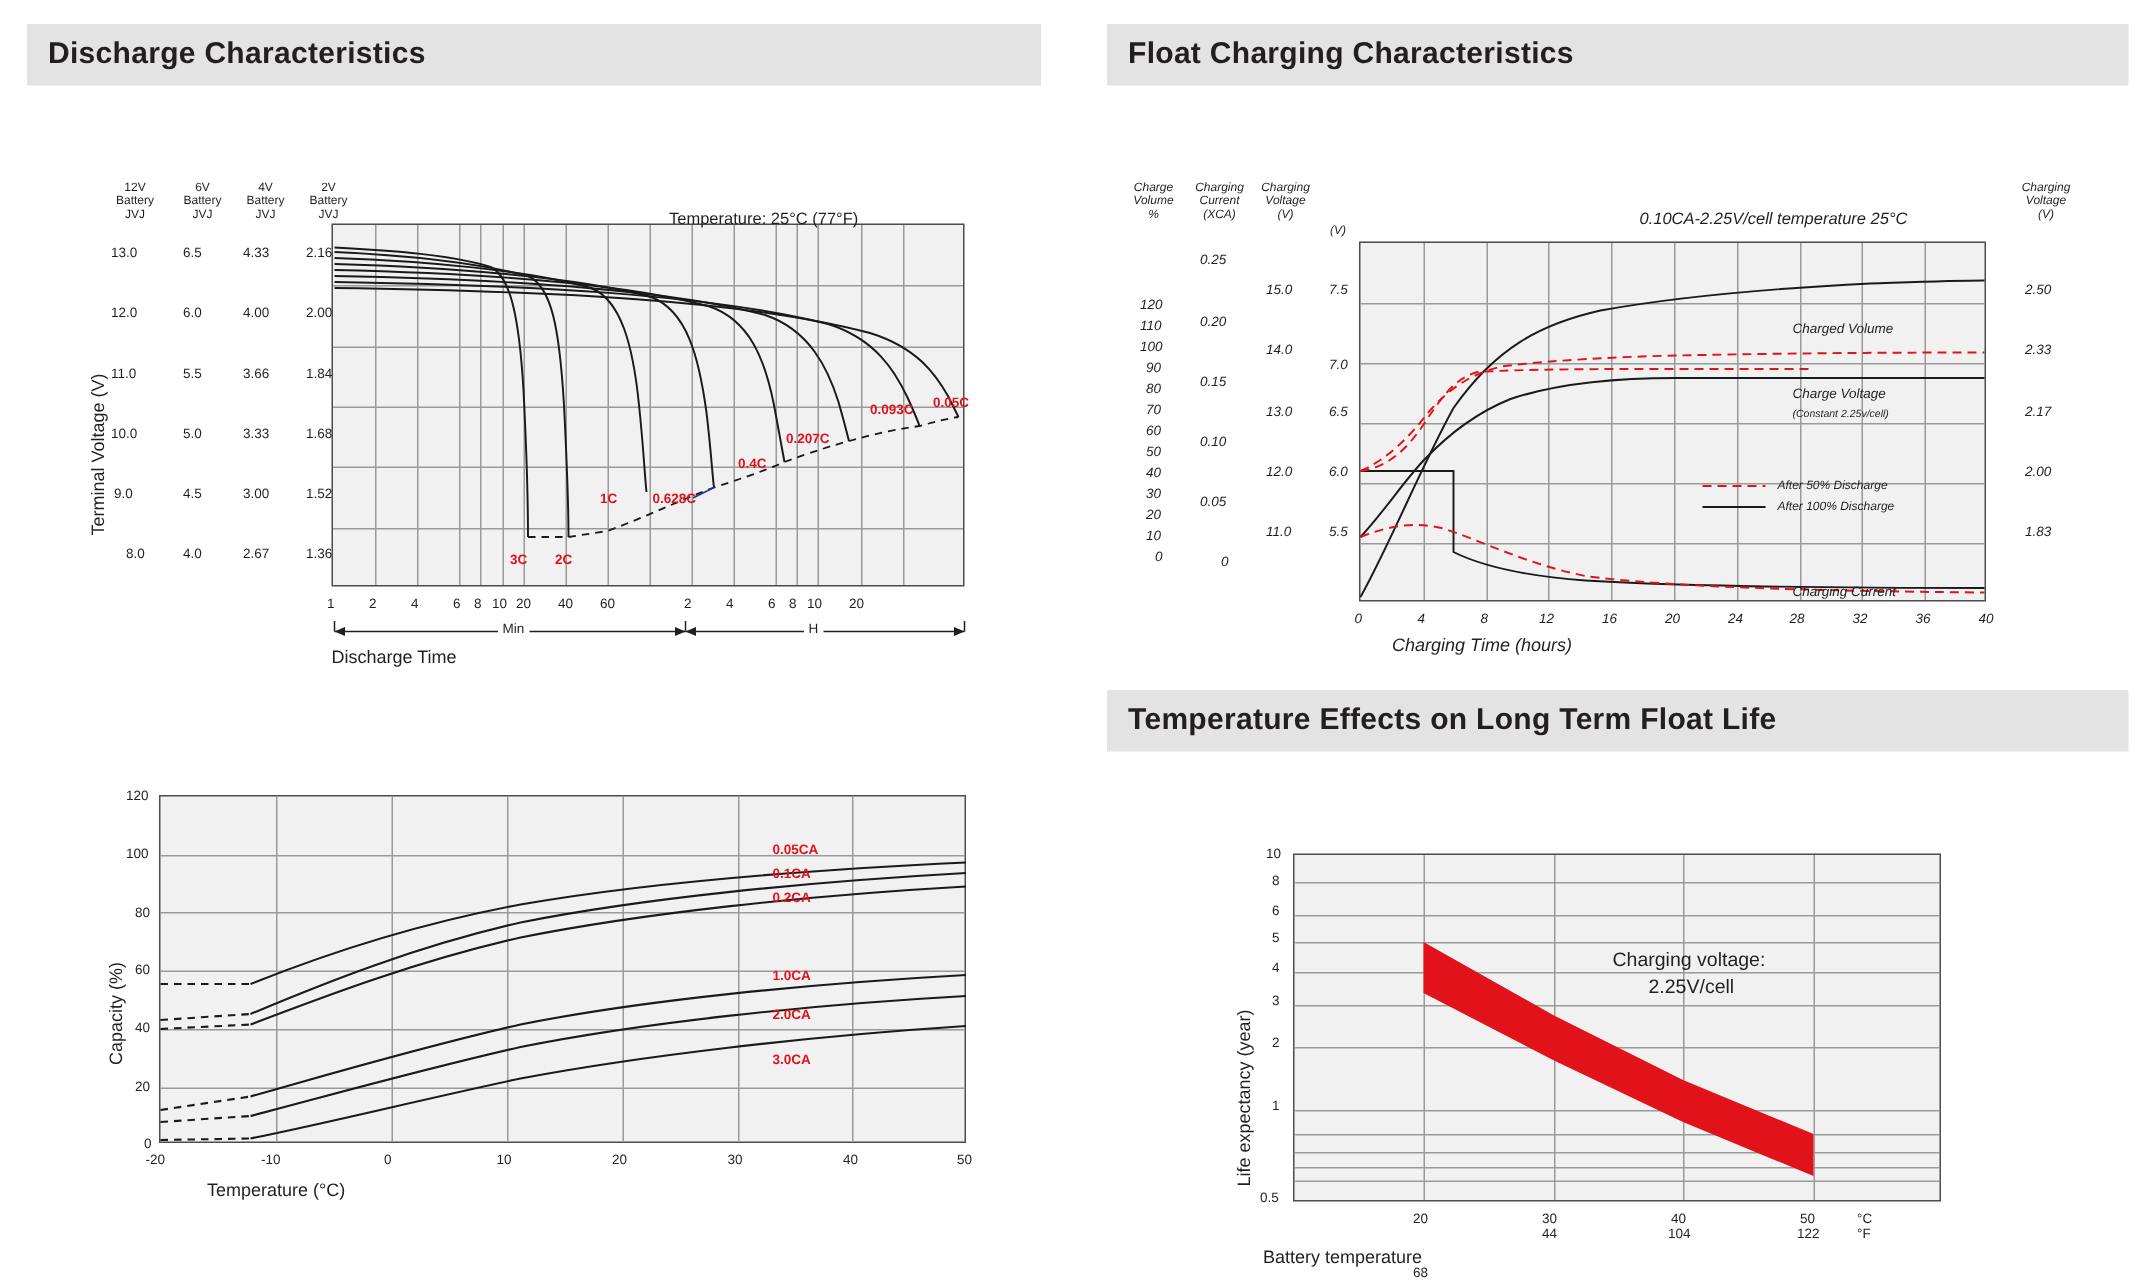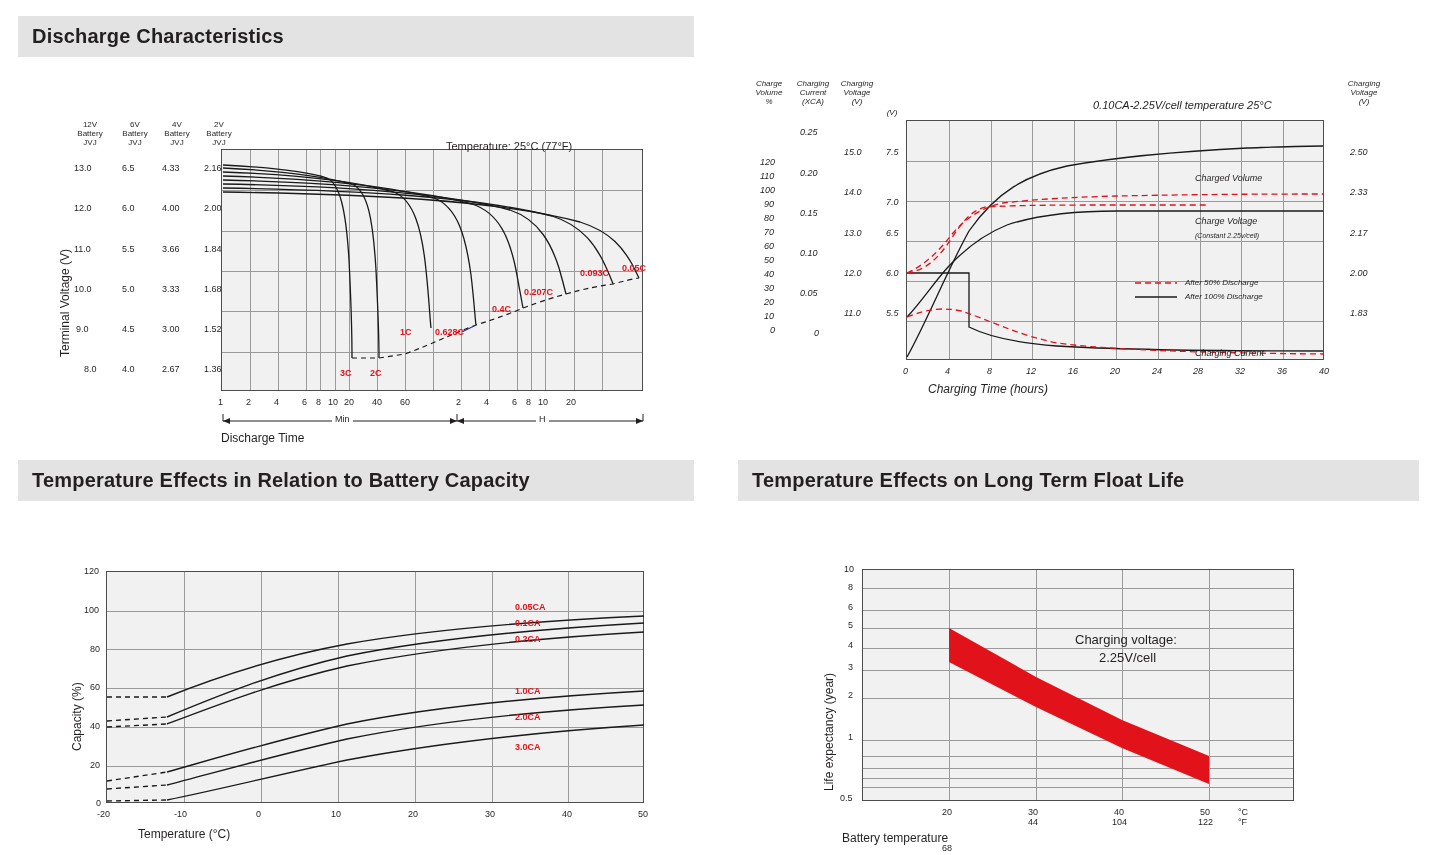--- a/index.html
+++ b/index.html
@@ -191,20 +191,21 @@
       </svg>
       <div style="position:absolute;left:314px;top:357px;background:#ffffff;padding:0 3px;font-size:9px;">Min</div>
       <div style="position:absolute;left:518px;top:357px;background:#ffffff;padding:0 3px;font-size:9px;">H</div>
 
       <div class="axis-title" style="left:203px;top:374px;">Discharge Time</div>
       <div class="vert-title" style="left:40px;top:300px;">Terminal Voltage (V)</div>
     </div>
   </div>
 
   <div class="panel" style="left:738px;top:16px;width:681px;">
+    <div class="panel-title">Float Charging Characteristics</div>
     <div class="panel-body" style="height:380px;font-style:italic;">
 
       <div class="axis-head" style="left:10px;top:63px;width:42px;white-space:pre-line;">Charge
 Volume
 %</div>
       <div class="axis-head" style="left:54px;top:63px;width:42px;white-space:pre-line;">Charging
 Current
 (XCA)</div>
       <div class="axis-head" style="left:98px;top:63px;width:42px;white-space:pre-line;">Charging
 Voltage
@@ -312,21 +313,20 @@
       <div class="tick-label" style="left:455px;top:350px;">28</div>
       <div class="tick-label" style="left:497px;top:350px;">32</div>
       <div class="tick-label" style="left:539px;top:350px;">36</div>
       <div class="tick-label" style="left:581px;top:350px;">40</div>
 
       <div class="axis-title" style="left:190px;top:366px;">Charging Time (hours)</div>
     </div>
   </div>
 
   <div class="panel" style="left:18px;top:460px;width:676px;">
-    <div class="panel-title">Temperature Effects in Relation to Battery Capacity</div>
     <div class="panel-body" style="height:350px;">
 
       <div class="plot" style="left:88px;top:70px;width:538px;height:232px;">
         <div class="vline" style="left:76.9px;"></div>
         <div class="vline" style="left:153.8px;"></div>
         <div class="vline" style="left:230.7px;"></div>
         <div class="vline" style="left:307.6px;"></div>
         <div class="vline" style="left:384.5px;"></div>
         <div class="vline" style="left:461.4px;"></div>
         <div class="hline" style="top:38.7px;"></div>

